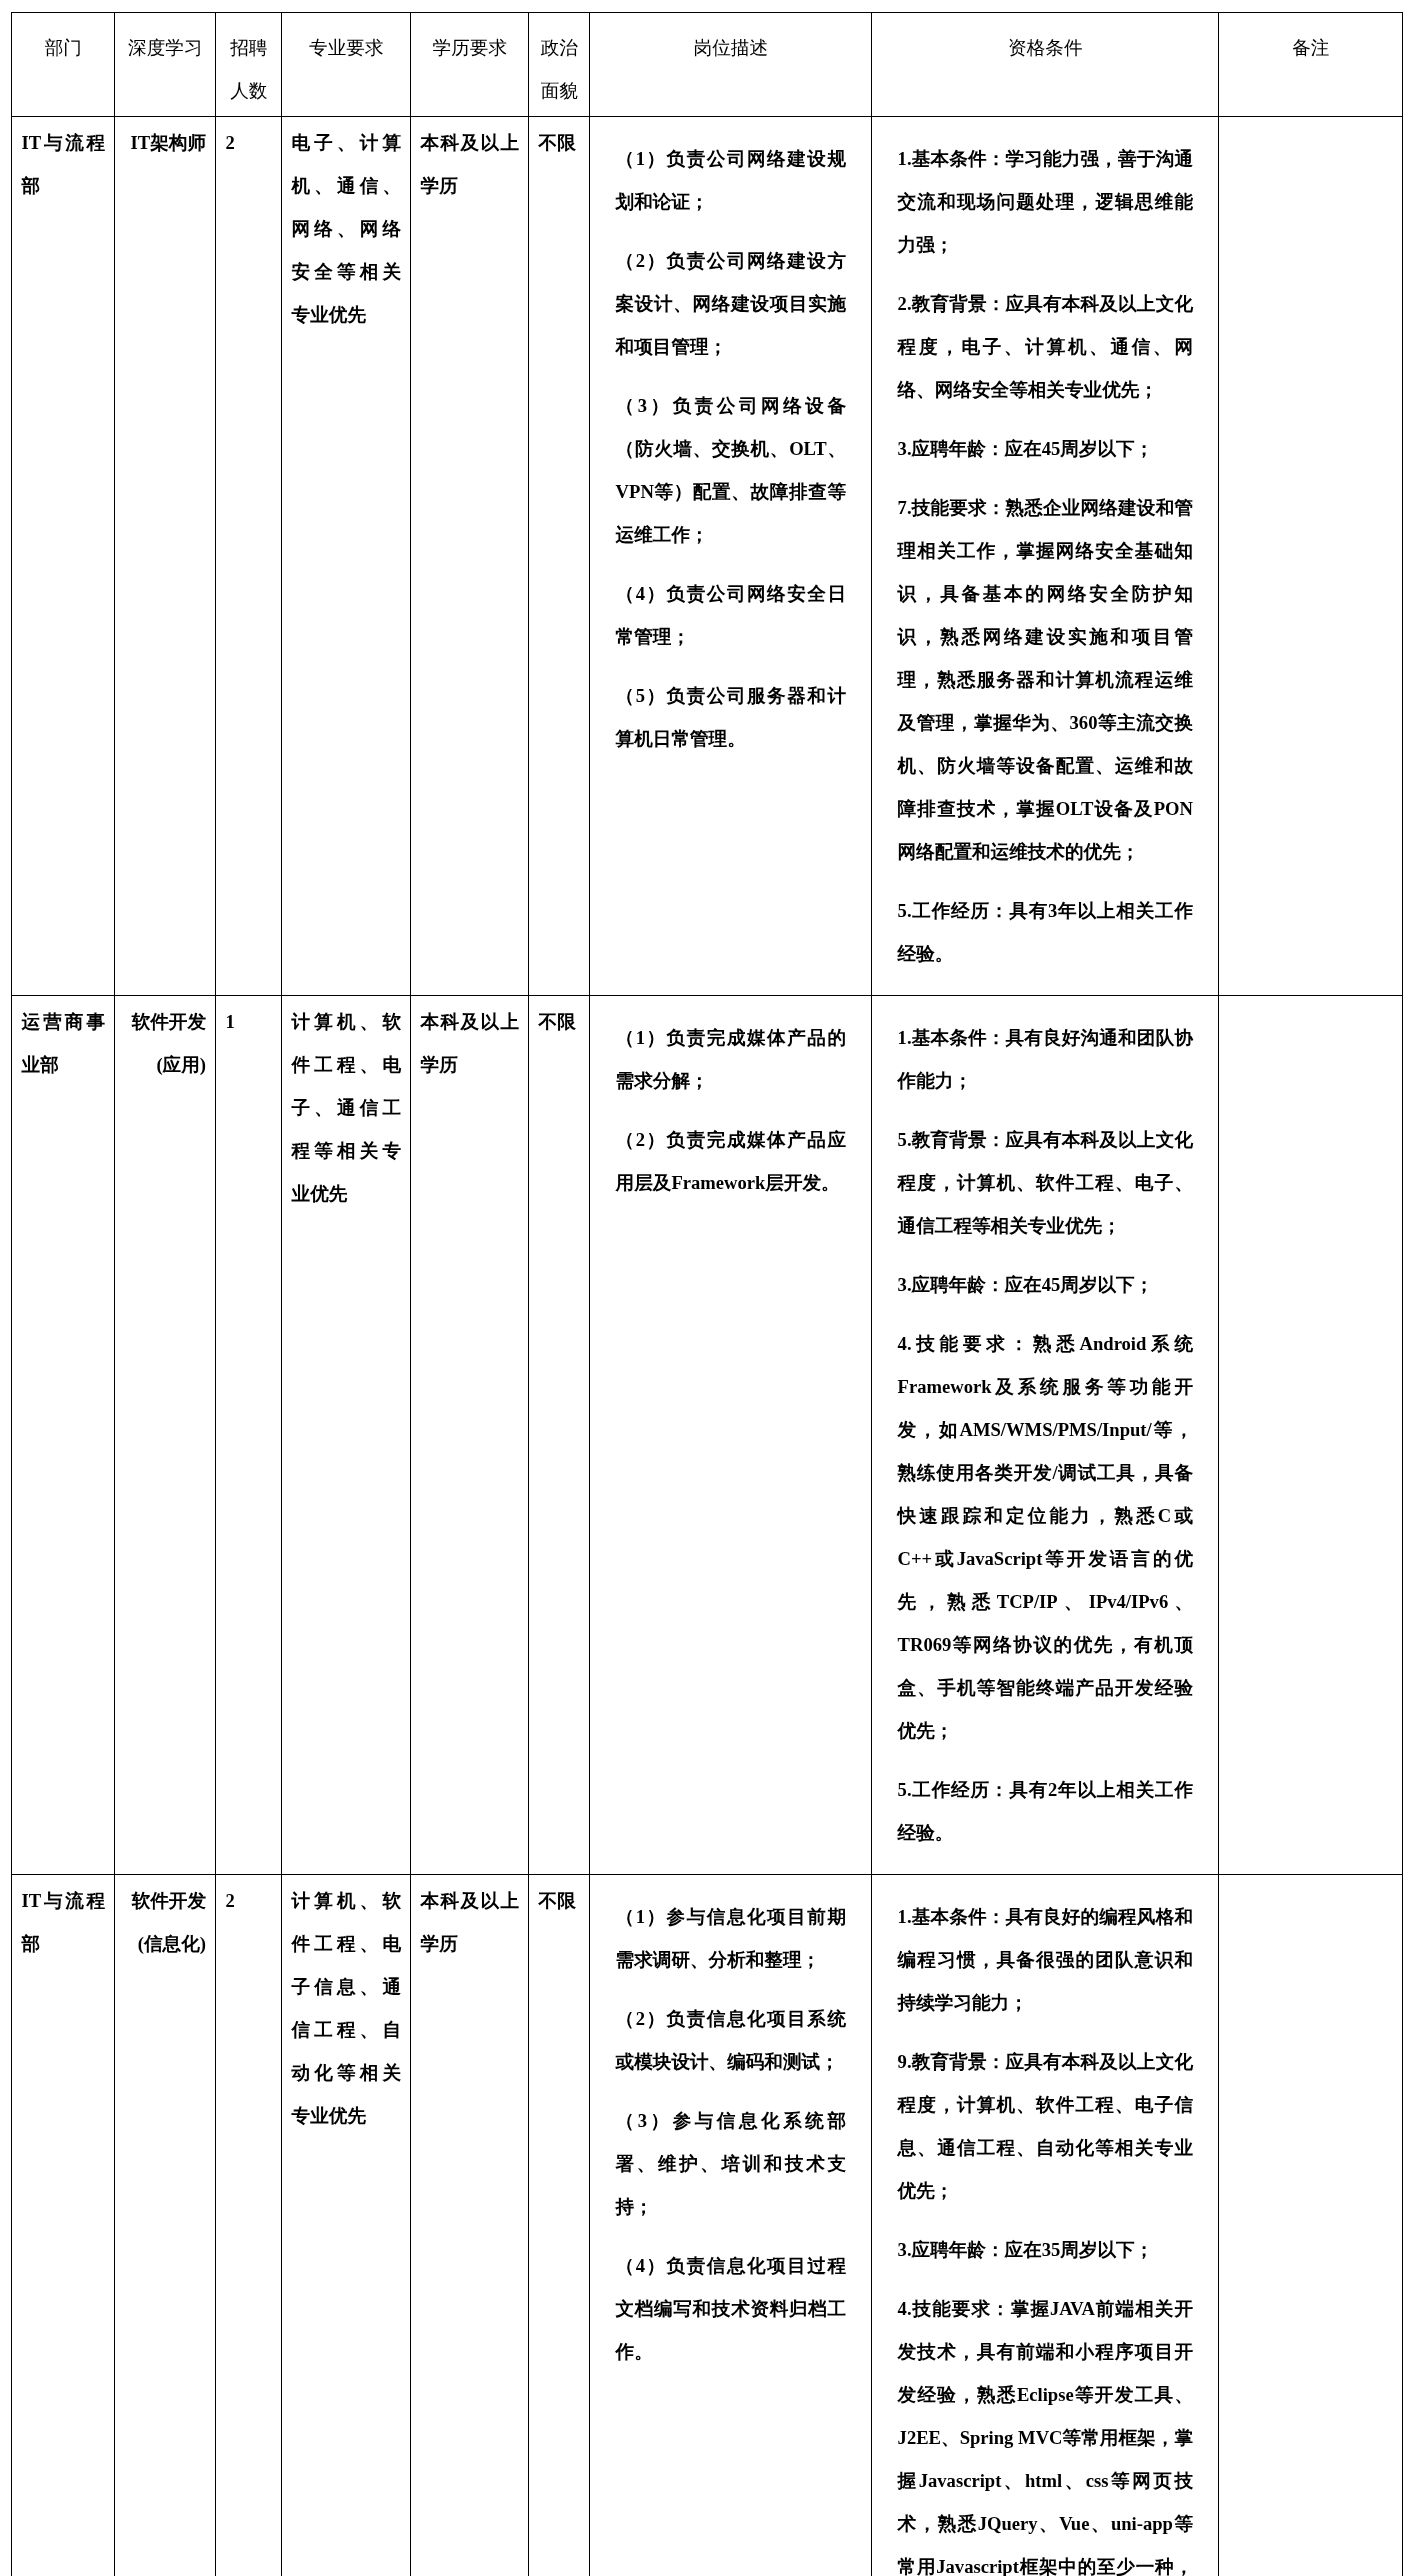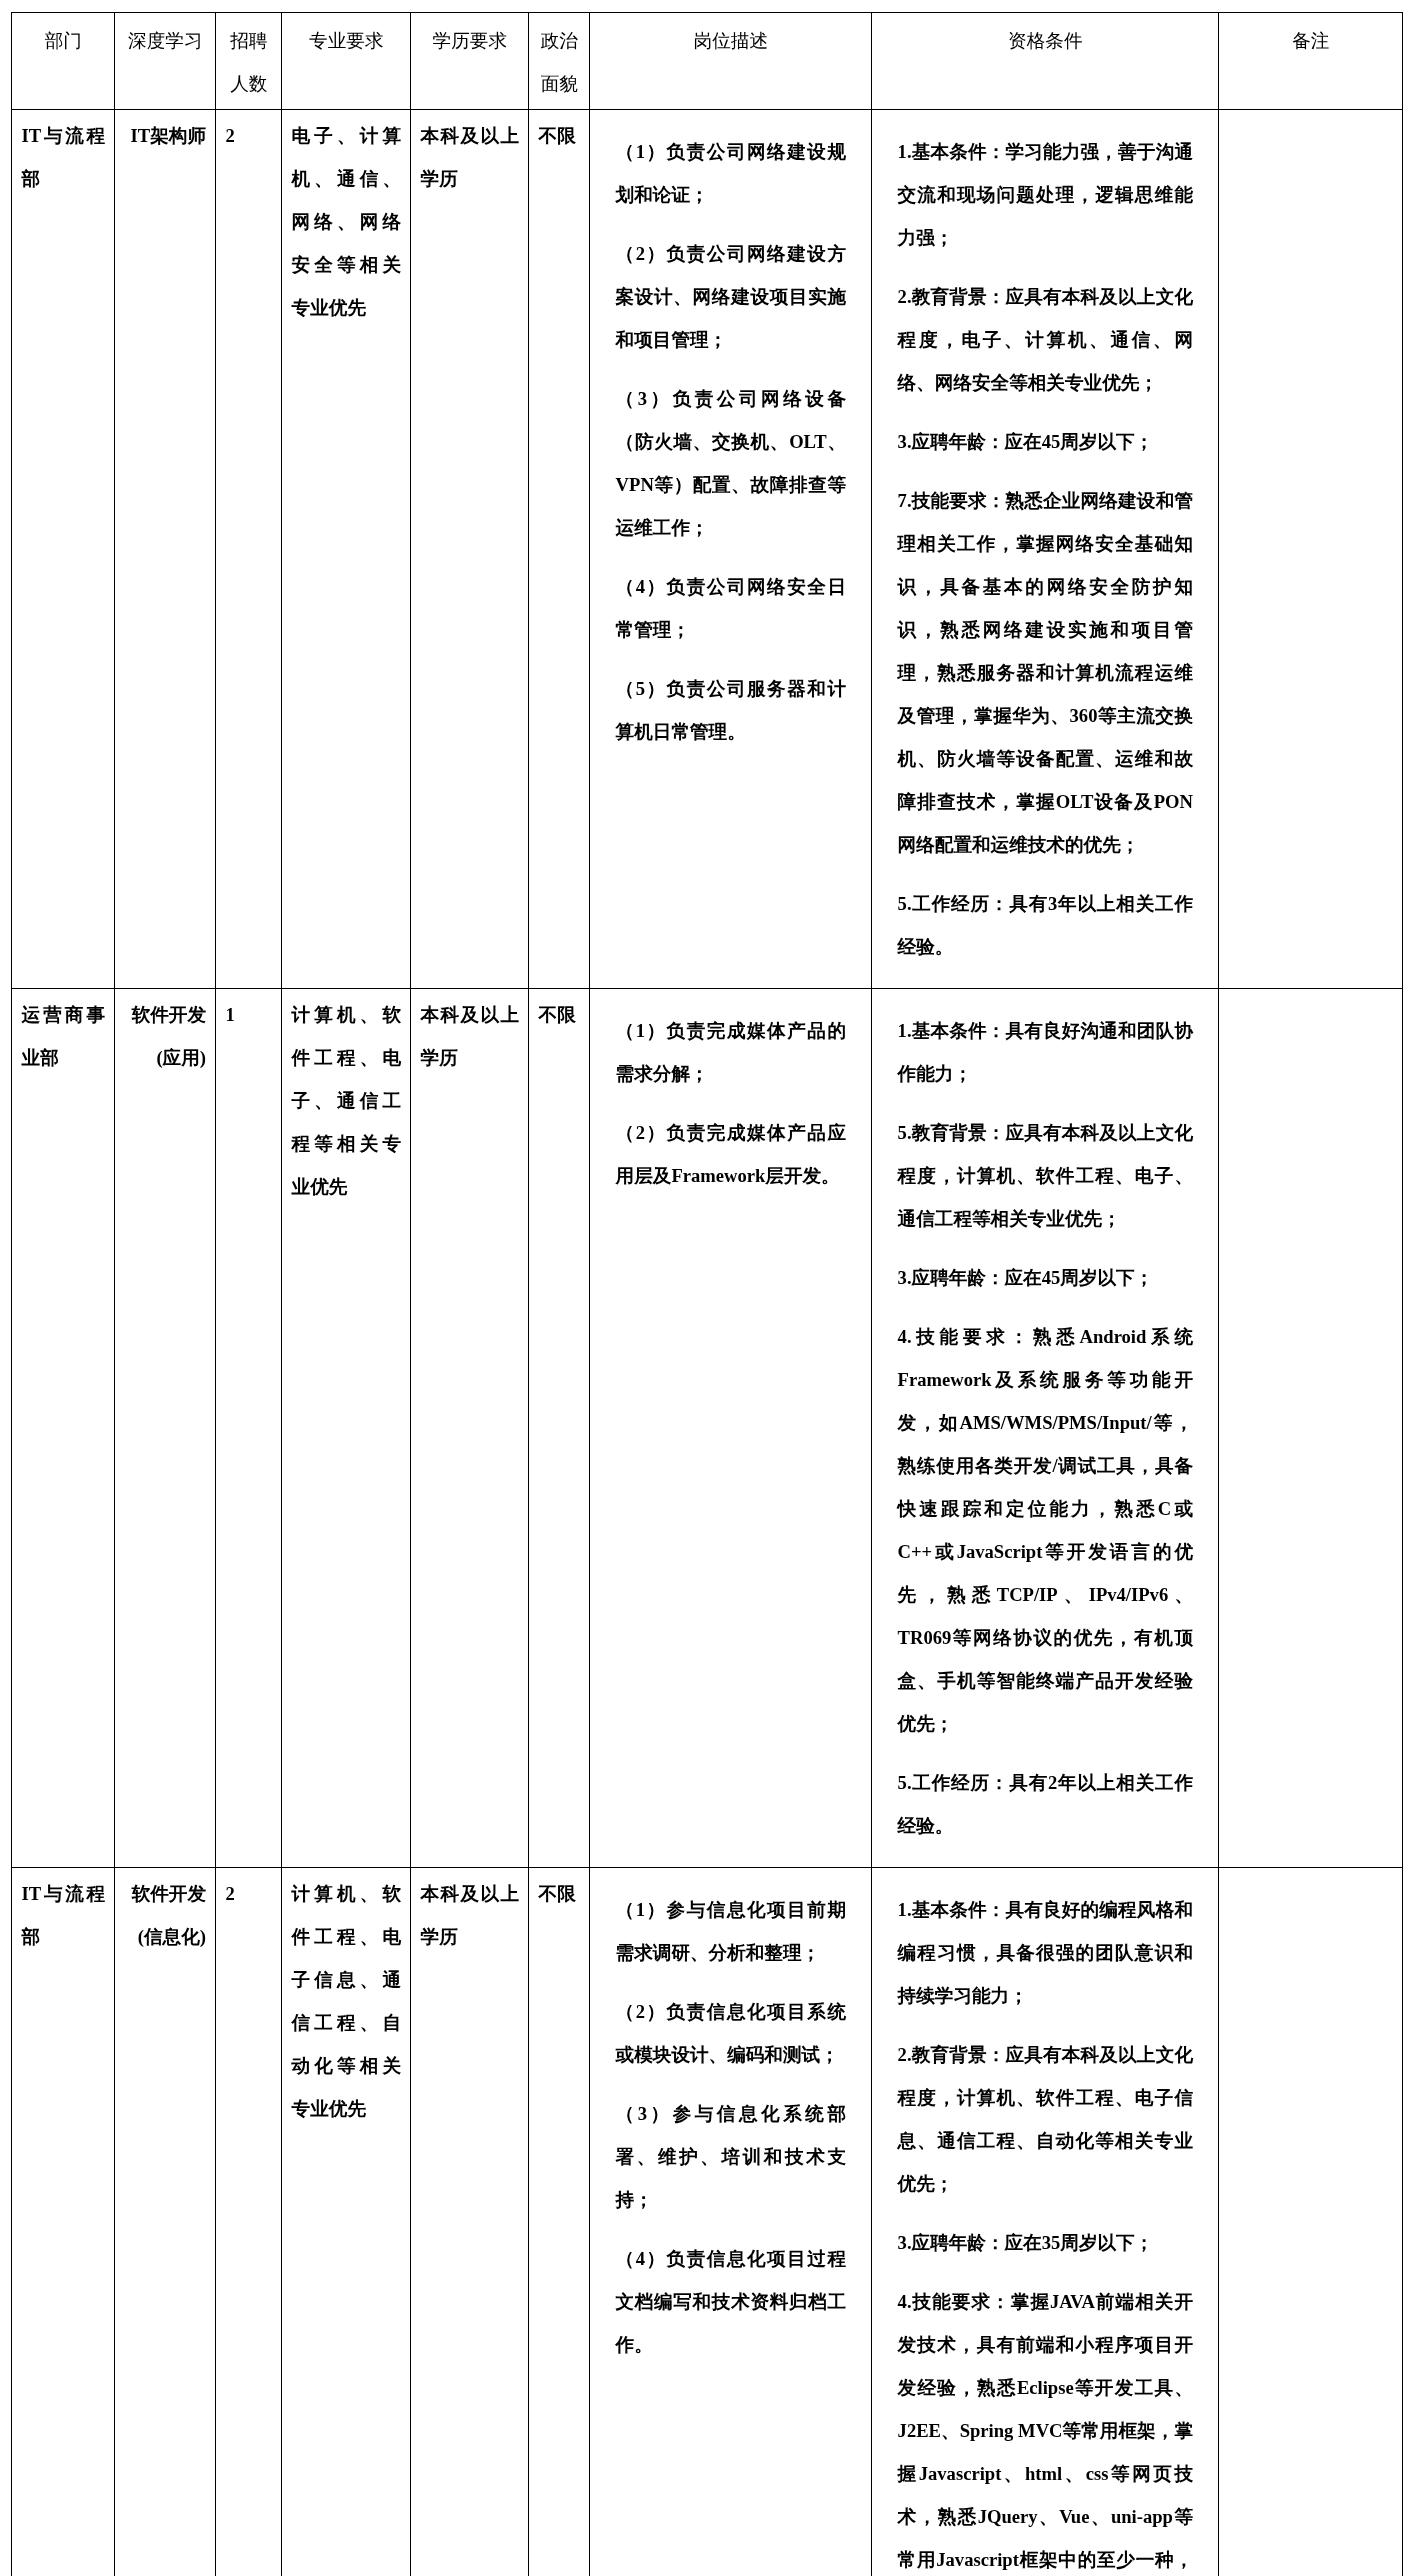--- a/index.html
+++ b/index.html
@@ -36,21 +36,21 @@
     font-size: 18.6px;
     line-height: 43px;
     font-weight: normal;
     padding: 2.7px 9.3px 4px 9.3px;
     overflow: hidden;
   }
   thead tr { height: 89px; }
   tr.r0 { height: 713px; }
   tr.r1 { height: 712px; }
   tr.r2 { height: 1046px; }
-  th { text-align: center; padding-top: 6px; }
+  th { text-align: center; padding-top: 13px; }
   td { padding-top: 4px; font-weight: bold; }
   td.al-justify { text-align: justify; text-align-last: left; }
   td.al-center  { text-align: right; }
   td.al-left    { text-align: left; }
   td p { margin: 16px; padding: 0; text-align: justify; text-align-last: left; }
 </style>
 </head>
 <body>
 
 <table class="recruit">
@@ -130,21 +130,21 @@
       <td class="al-justify">本科及以上学历</td>
       <td class="al-left">不限</td>
       <td class="al-justify">
           <p>（1）参与信息化项目前期需求调研、分析和整理；</p>
           <p>（2）负责信息化项目系统或模块设计、编码和测试；</p>
           <p>（3）参与信息化系统部署、维护、培训和技术支持；</p>
           <p>（4）负责信息化项目过程文档编写和技术资料归档工作。</p>
         </td>
       <td class="al-justify">
           <p>1.基本条件：具有良好的编程风格和编程习惯，具备很强的团队意识和持续学习能力；</p>
-          <p>2.教育背景：应具有本科及以上文化程度，计算机、软件工程、电子信息、通信工程、自动化等相关专业优先；</p>
+          <p>9.教育背景：应具有本科及以上文化程度，计算机、软件工程、电子信息、通信工程、自动化等相关专业优先；</p>
           <p>3.应聘年龄：应在35周岁以下；</p>
           <p>4.技能要求：掌握JAVA前端相关开发技术，具有前端和小程序项目开发经验，熟悉Eclipse等开发工具、J2EE、Spring MVC等常用框架，掌握Javascript、html、css等网页技术，熟悉JQuery、Vue、uni-app等常用Javascript框架中的至少一种，熟悉DIV+CSS页面架构和布局，能独立实现网页的常用布局和效果，熟悉软件开发流程、常用数据结构和设计模式，了解人工智能、云平台、深度学习、大数据分析等概念和技术，具有企业信息化项目开发工作经验优先，具有微信小程序、APP等移动端开发经验优先；</p>
           <p>5.工作经历：具有2年以上相关工作经验。</p>
         </td>
       <td class="al-left"></td>
     </tr>
   </tbody>
 </table>
 
 

